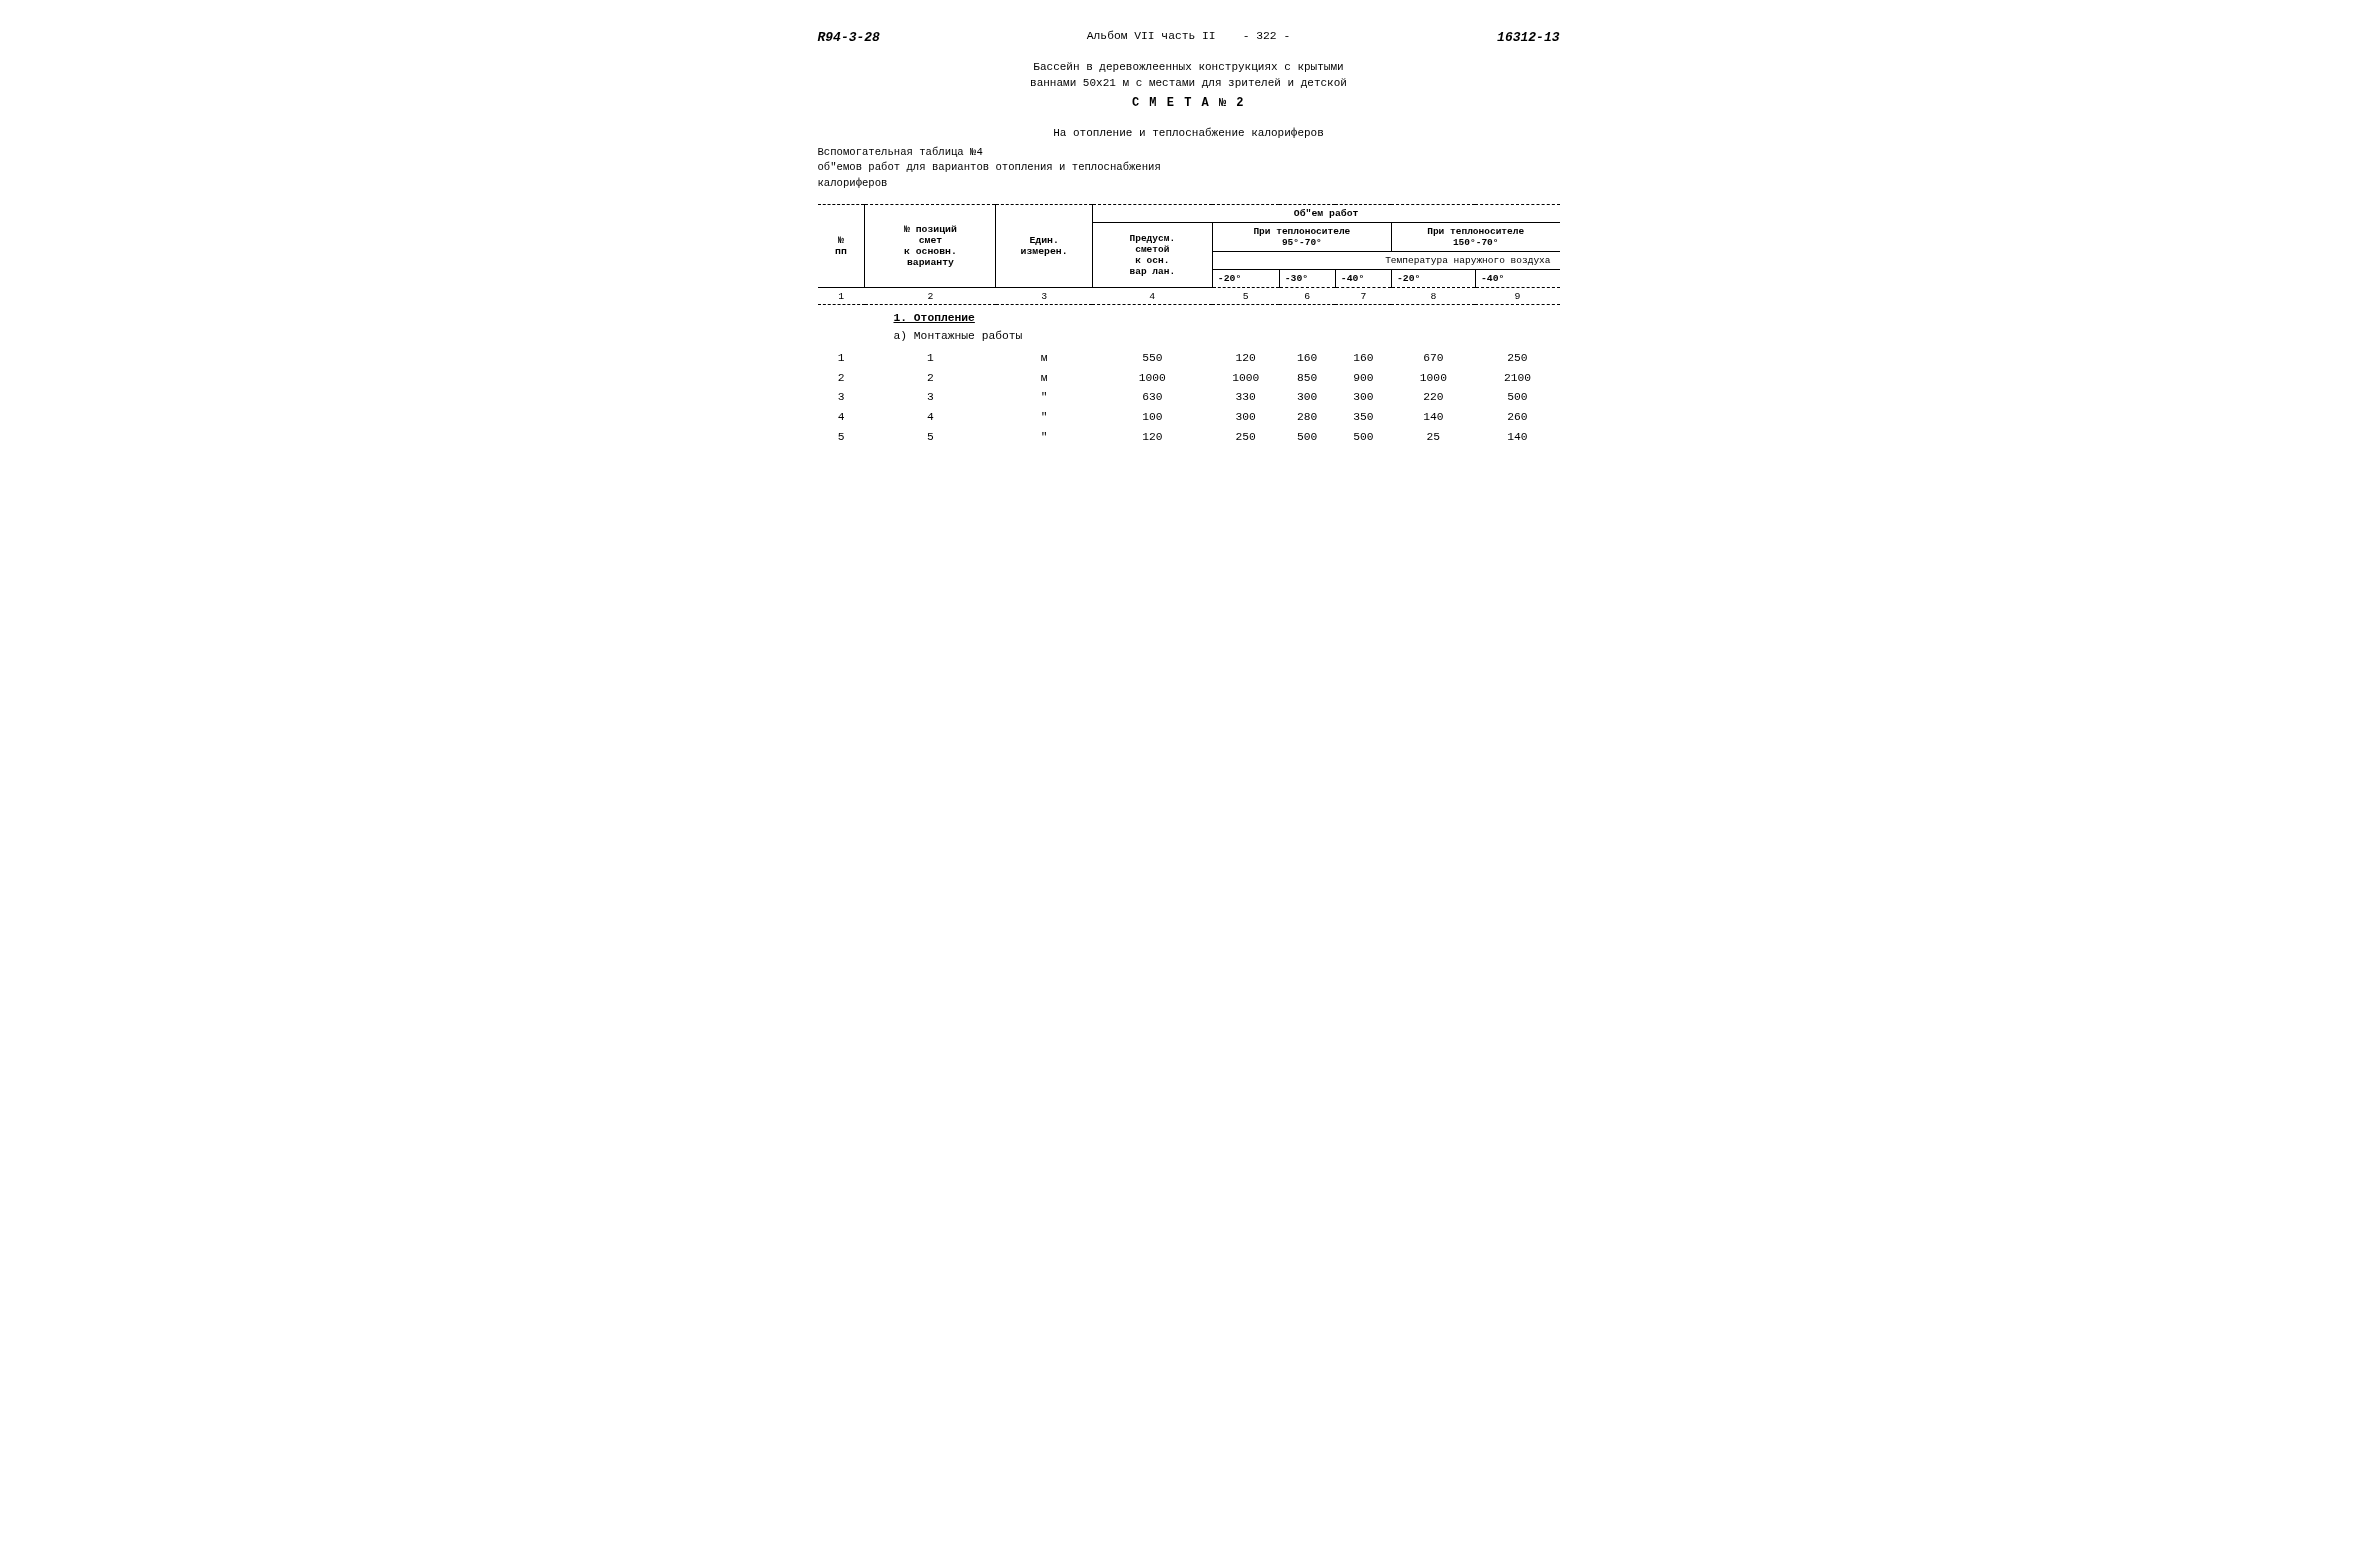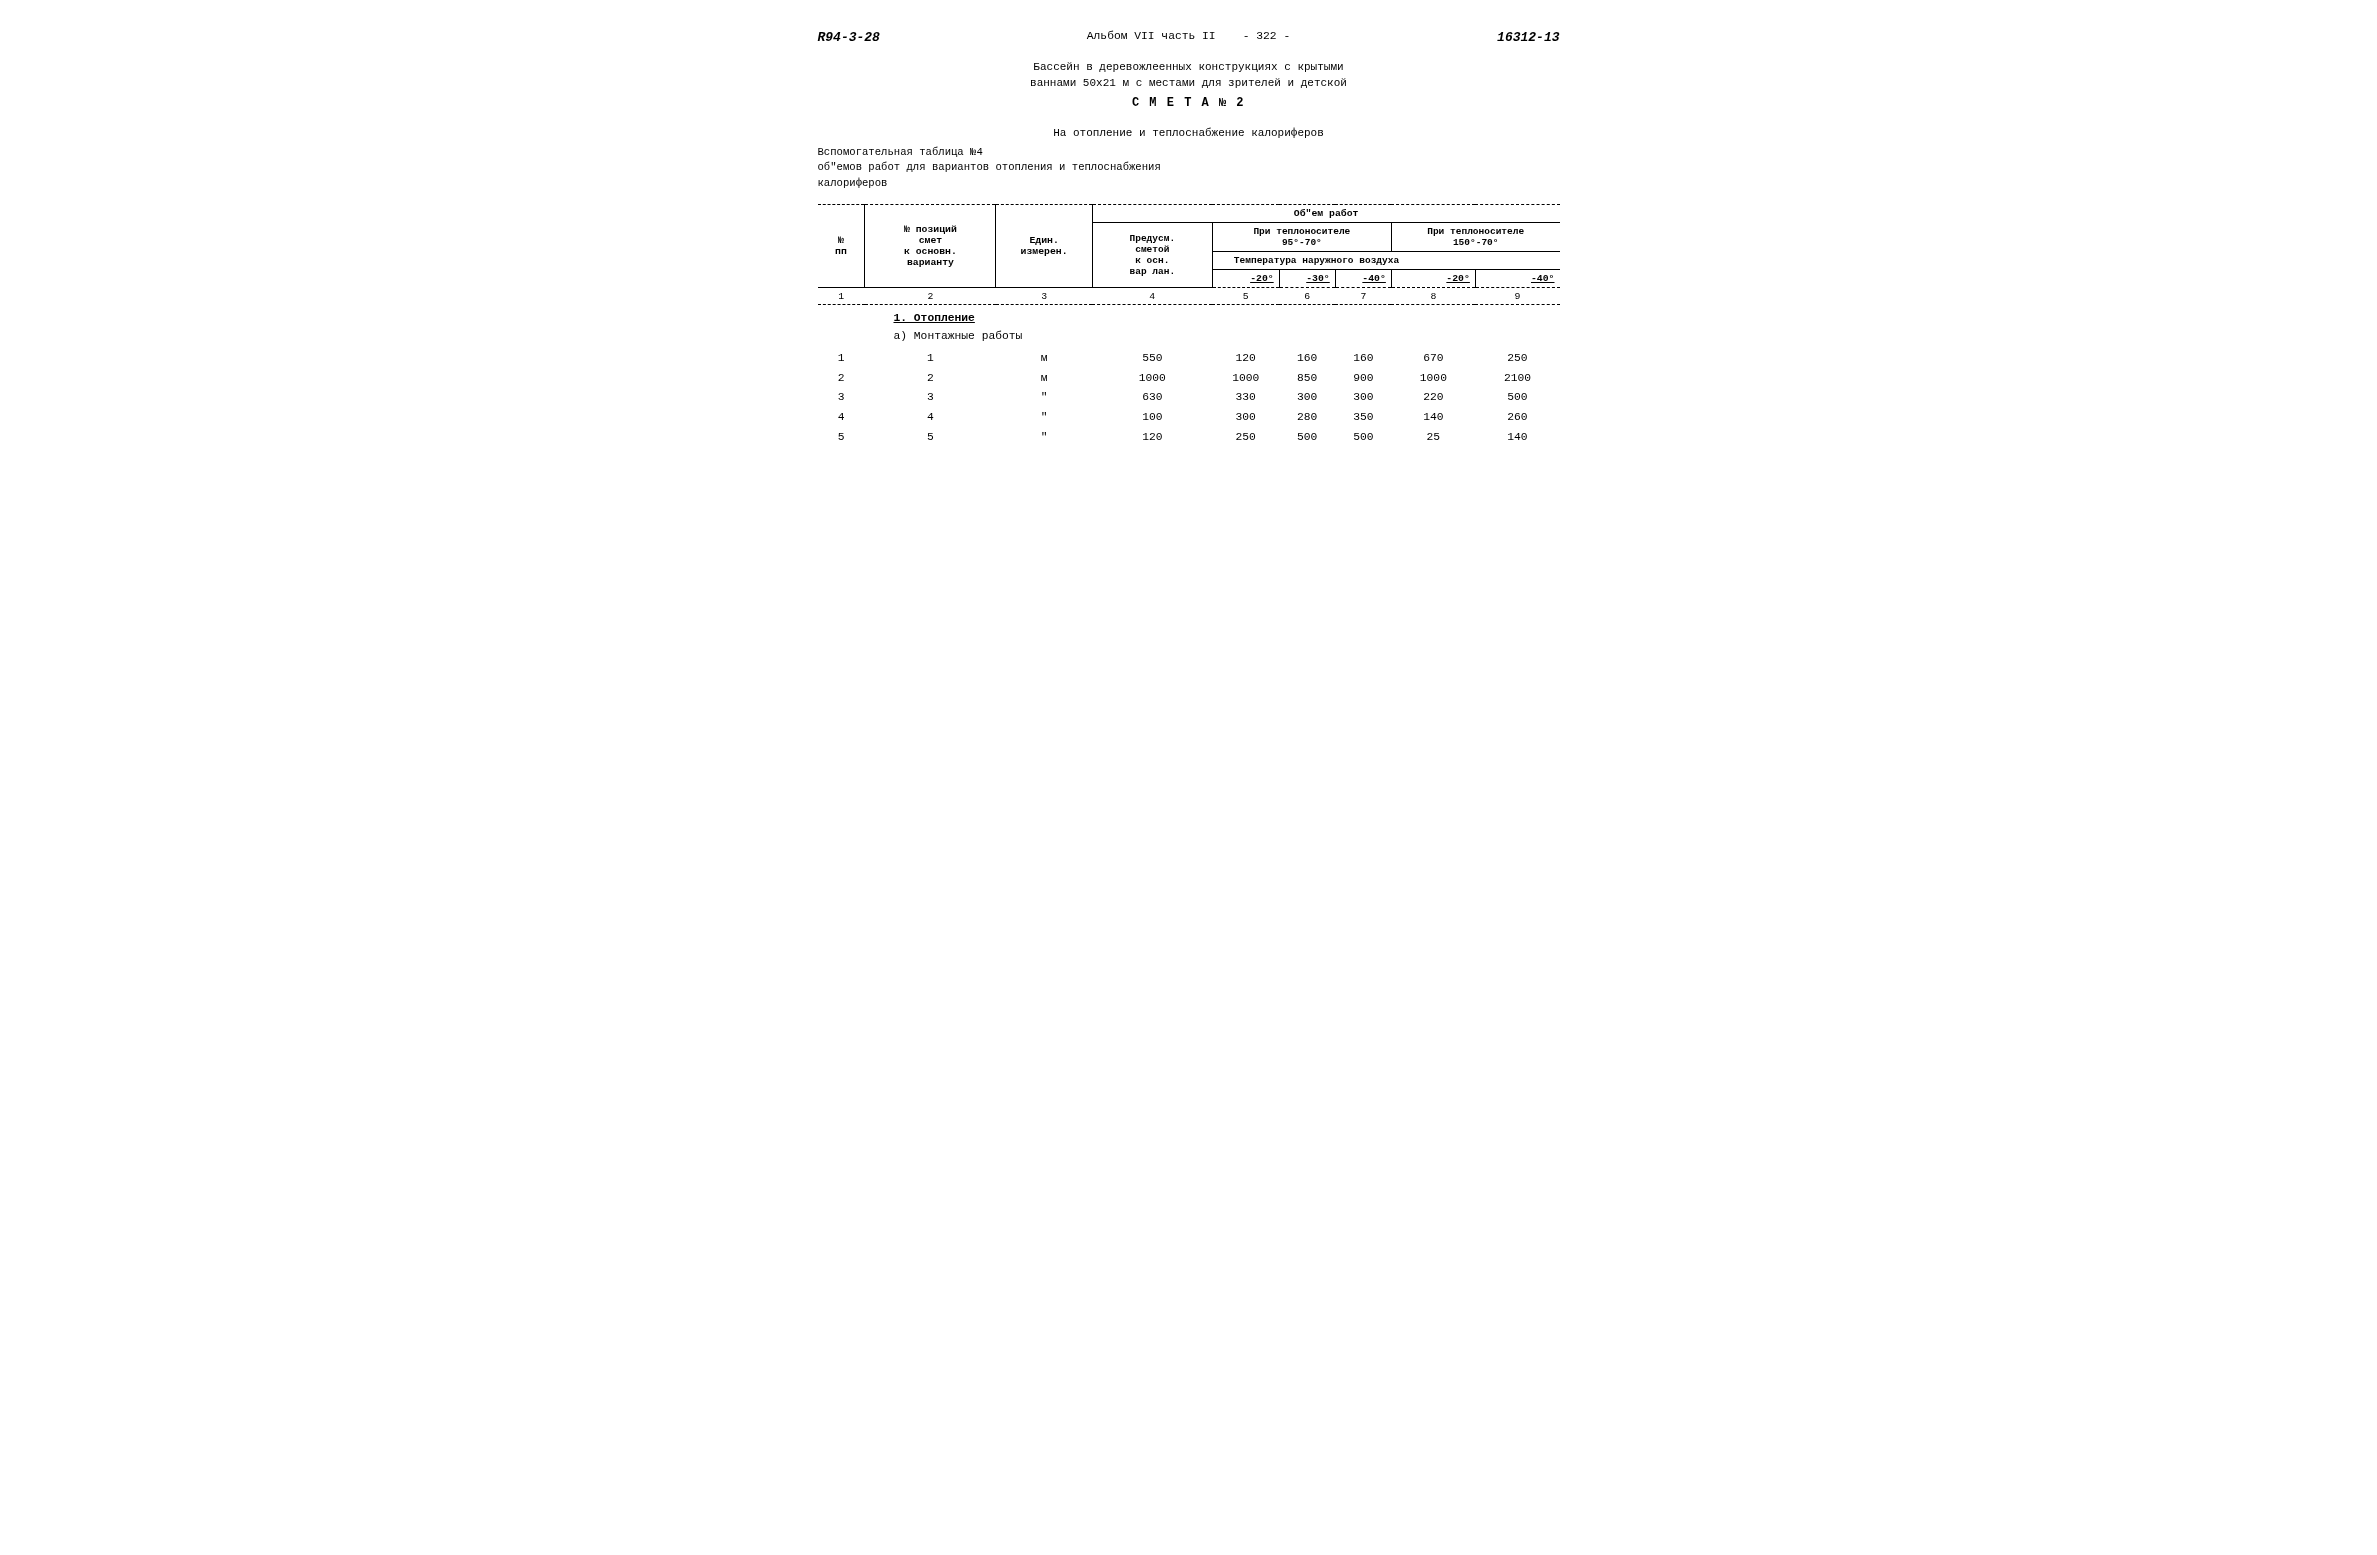--- a/index.html
+++ b/index.html
@@ -66,34 +66,33 @@
     .header-row-2 th {
       border-bottom: 0.8px solid #000;
       padding: 3px 4.5px;
       text-align: center;
       font-size: 9.5px;
       font-weight: bold;
       vertical-align: middle;
     }
     .header-row-3 th {
       border-bottom: 0.8px solid #000;
-      padding: 3px 21px;
-      text-align: left;
+      padding: 3px 9px;
+      text-align: right;
       font-size: 9.5px;
-      font-weight: bold;
+      font-weight: normal;
       vertical-align: middle;
     }
     .header-row-4 th {
       border-bottom: 1.1px dashed #000;
       padding: 3px 5px;
-      text-align: right;
+      text-align: left;
       font-size: 9.8px;
       font-weight: bold;
       vertical-align: middle;
-      text-decoration: underline;
     }
     .col-num-row th {
       border-bottom: 1.1px dashed #000;
       padding: 2.3px 4.5px;
       text-align: center;
       font-size: 9.8px;
       font-weight: normal;
     }
 
     td {

